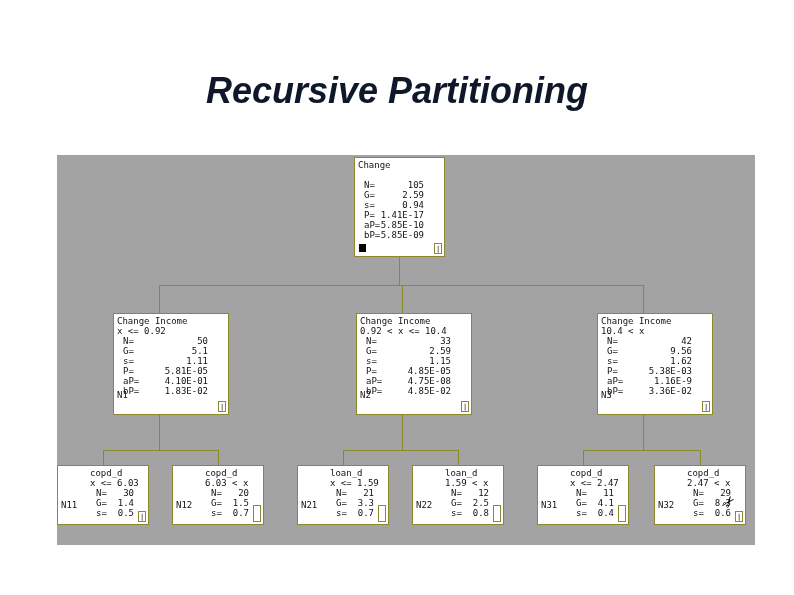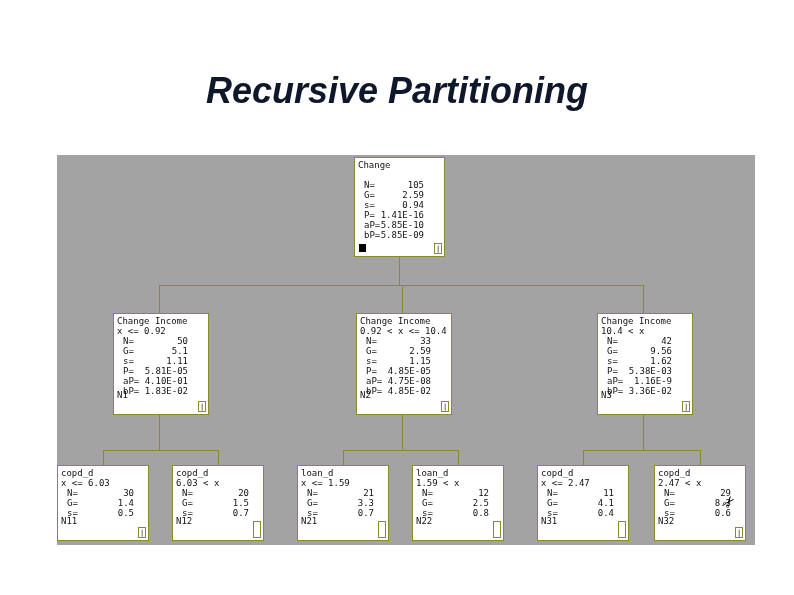--- a/index.html
+++ b/index.html
@@ -26,22 +26,22 @@
   .leaf .stat-row{padding:0 14px 0 9px;}
   .node-label{position:absolute;left:3px;bottom:14px;}
   .black-square{position:absolute;left:4px;bottom:4px;width:7px;height:8px;background:#000;}
   .handle{position:absolute;right:2px;bottom:2px;width:8px;height:11px;border:1px solid #8A8A2C;
           background:#fff;font-size:7px;line-height:10px;text-align:center;color:#000;
           box-sizing:border-box;overflow:hidden;}
   .handle.tall{height:17px;}
 
   .cursor{position:absolute;left:666px;top:338px;font-size:15px;color:#000;
           transform:rotate(-50deg);pointer-events:none;}
-  .big{width:96px;height:102px;}
-  .leaf{width:92px;height:76px;}
+  .big{width:116px;height:102px;}
+  .leaf{width:92px;height:60px;padding-left:29px;}
   #node-root{left:297px;top:2px;width:91px;height:100px;}
   #node-n1{left:56px;top:158px;}  #node-n2{left:299px;top:158px;}  #node-n3{left:540px;top:158px;}
   #leaf-n11{left:0px;top:310px;}  #leaf-n12{left:115px;top:310px;}
   #leaf-n21{left:240px;top:310px;} #leaf-n22{left:355px;top:310px;}
   #leaf-n31{left:480px;top:310px;} #leaf-n32{left:597px;top:310px;}
 </style>
 </head>
 <body>
 
 <div class="slide">
@@ -81,21 +81,21 @@
           <div class="stat-row">
             <span>G=</span>
             <span>2.59</span>
           </div>
           <div class="stat-row">
             <span>s=</span>
             <span>0.94</span>
           </div>
           <div class="stat-row">
             <span>P=</span>
-            <span>1.41E-16</span>
+            <span>1.41E-17</span>
           </div>
           <div class="stat-row">
             <span>aP=</span>
             <span>5.85E-10</span>
           </div>
           <div class="stat-row">
             <span>bP=</span>
             <span>5.85E-09</span>
           </div>
         </div>

